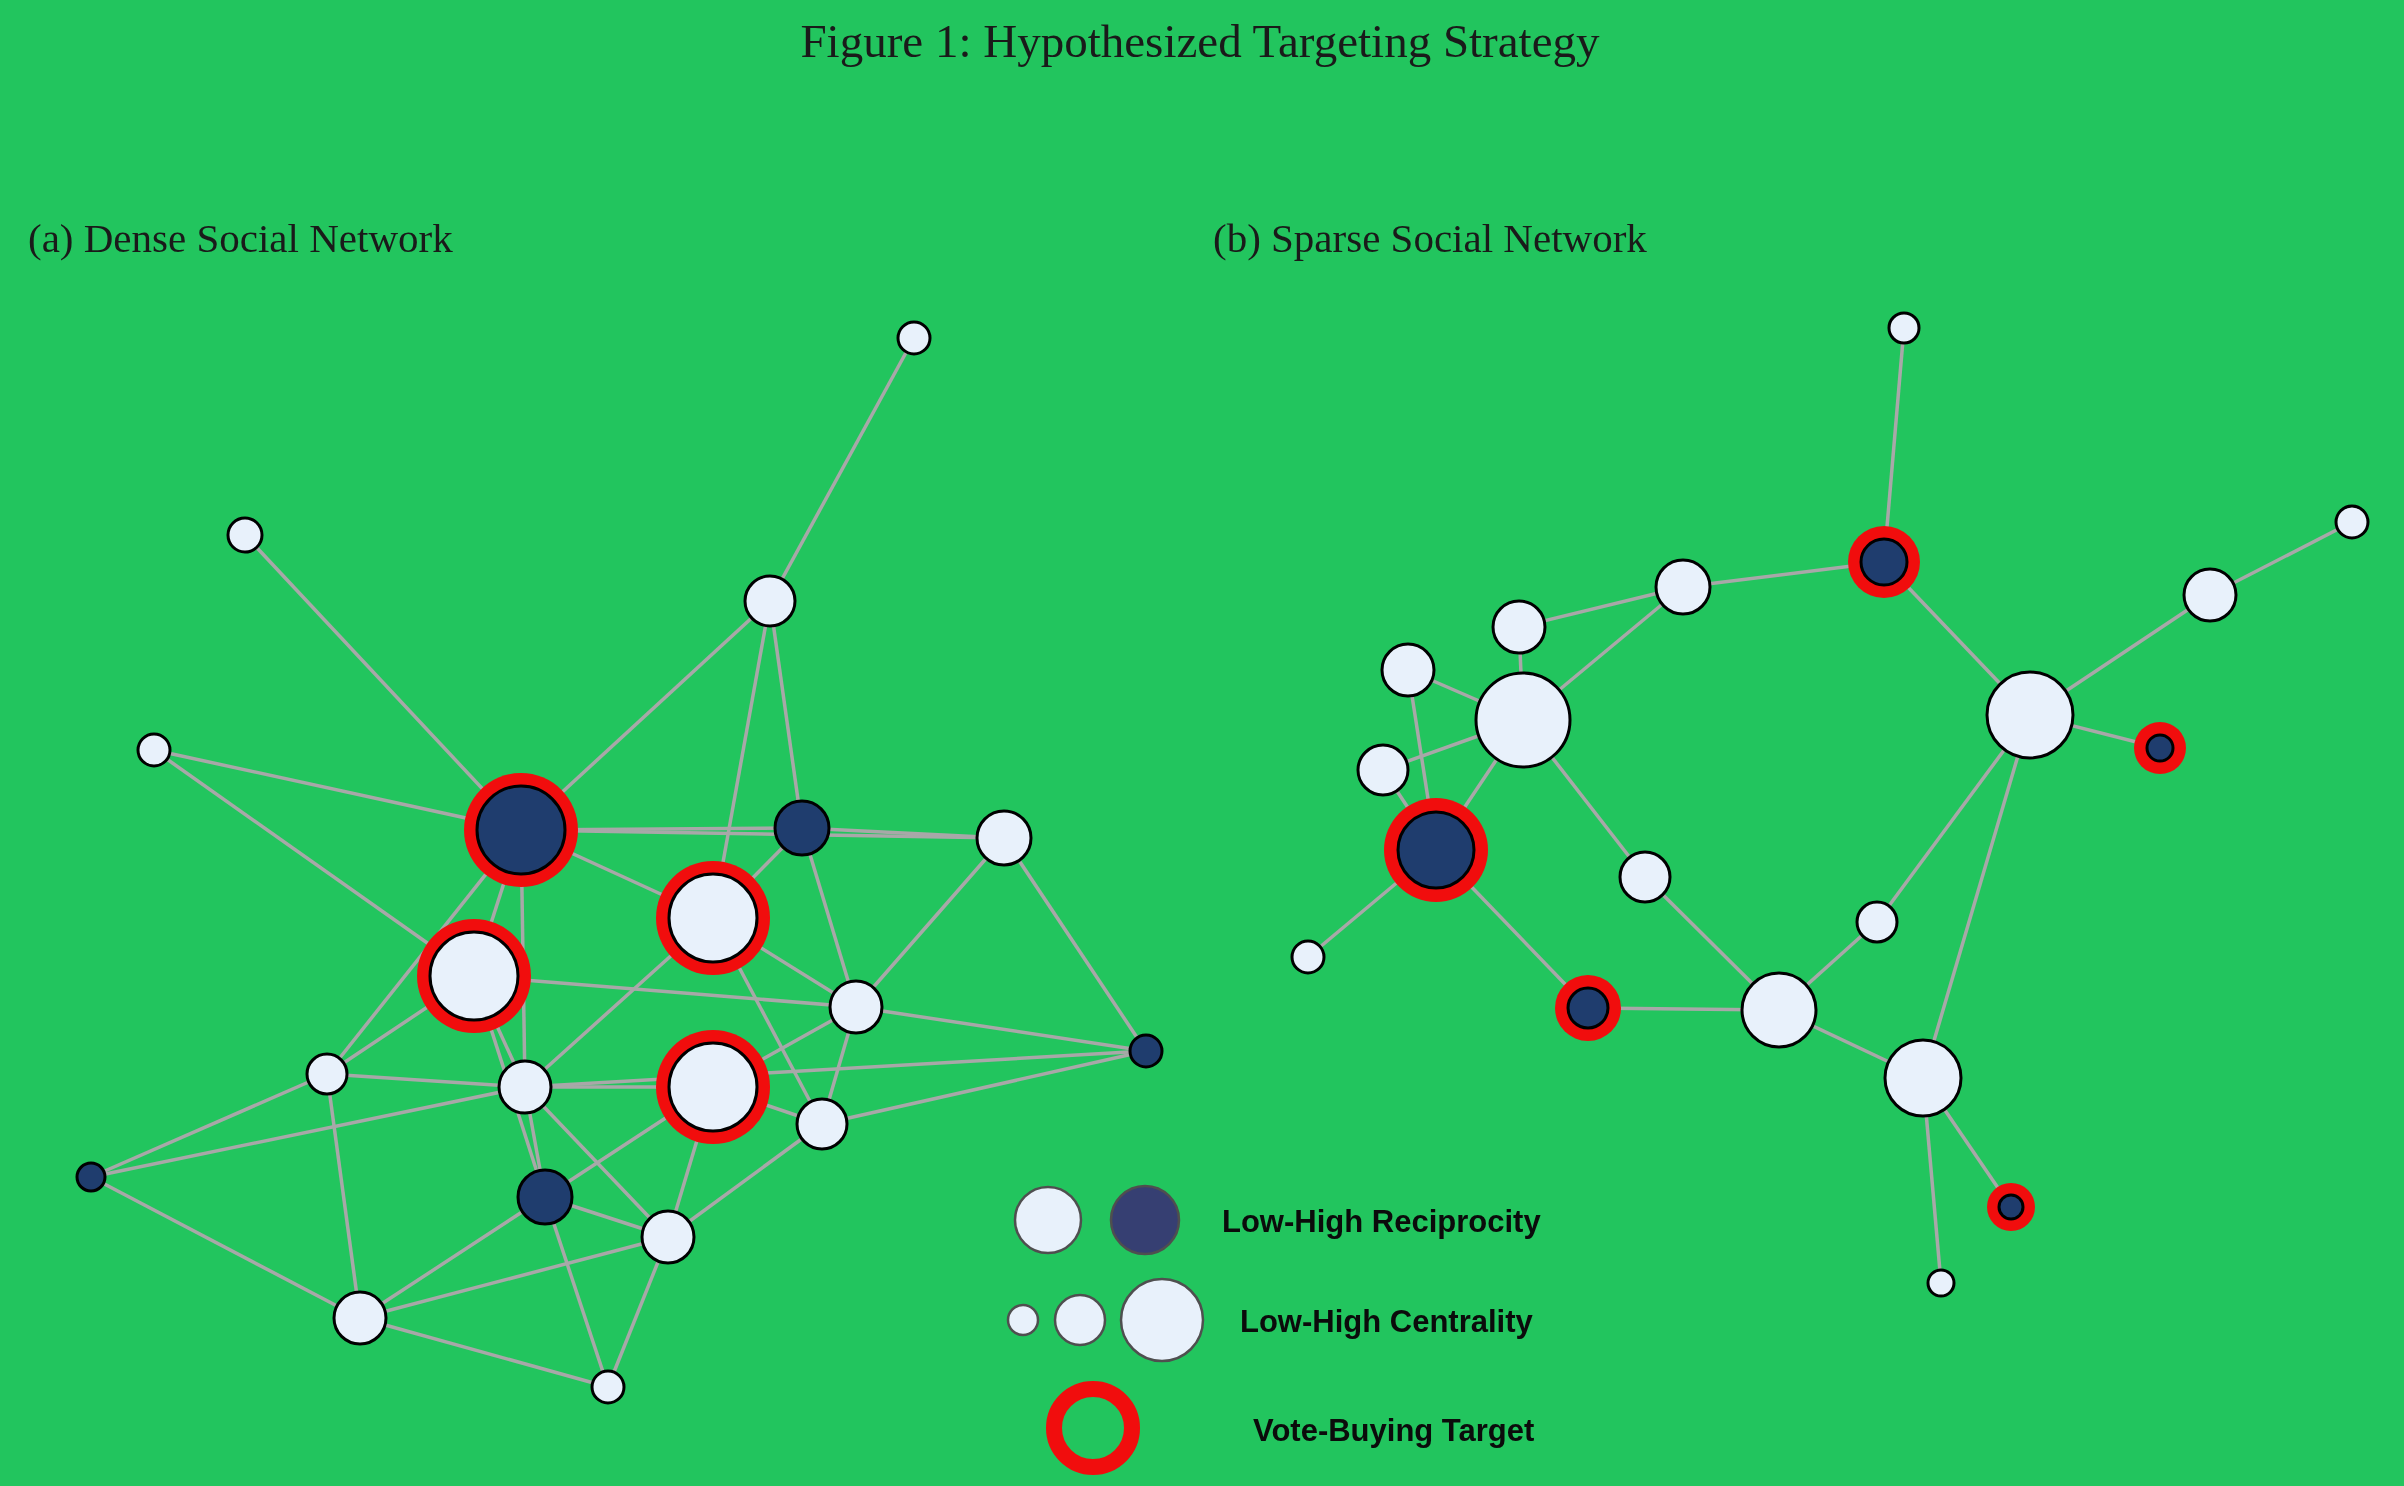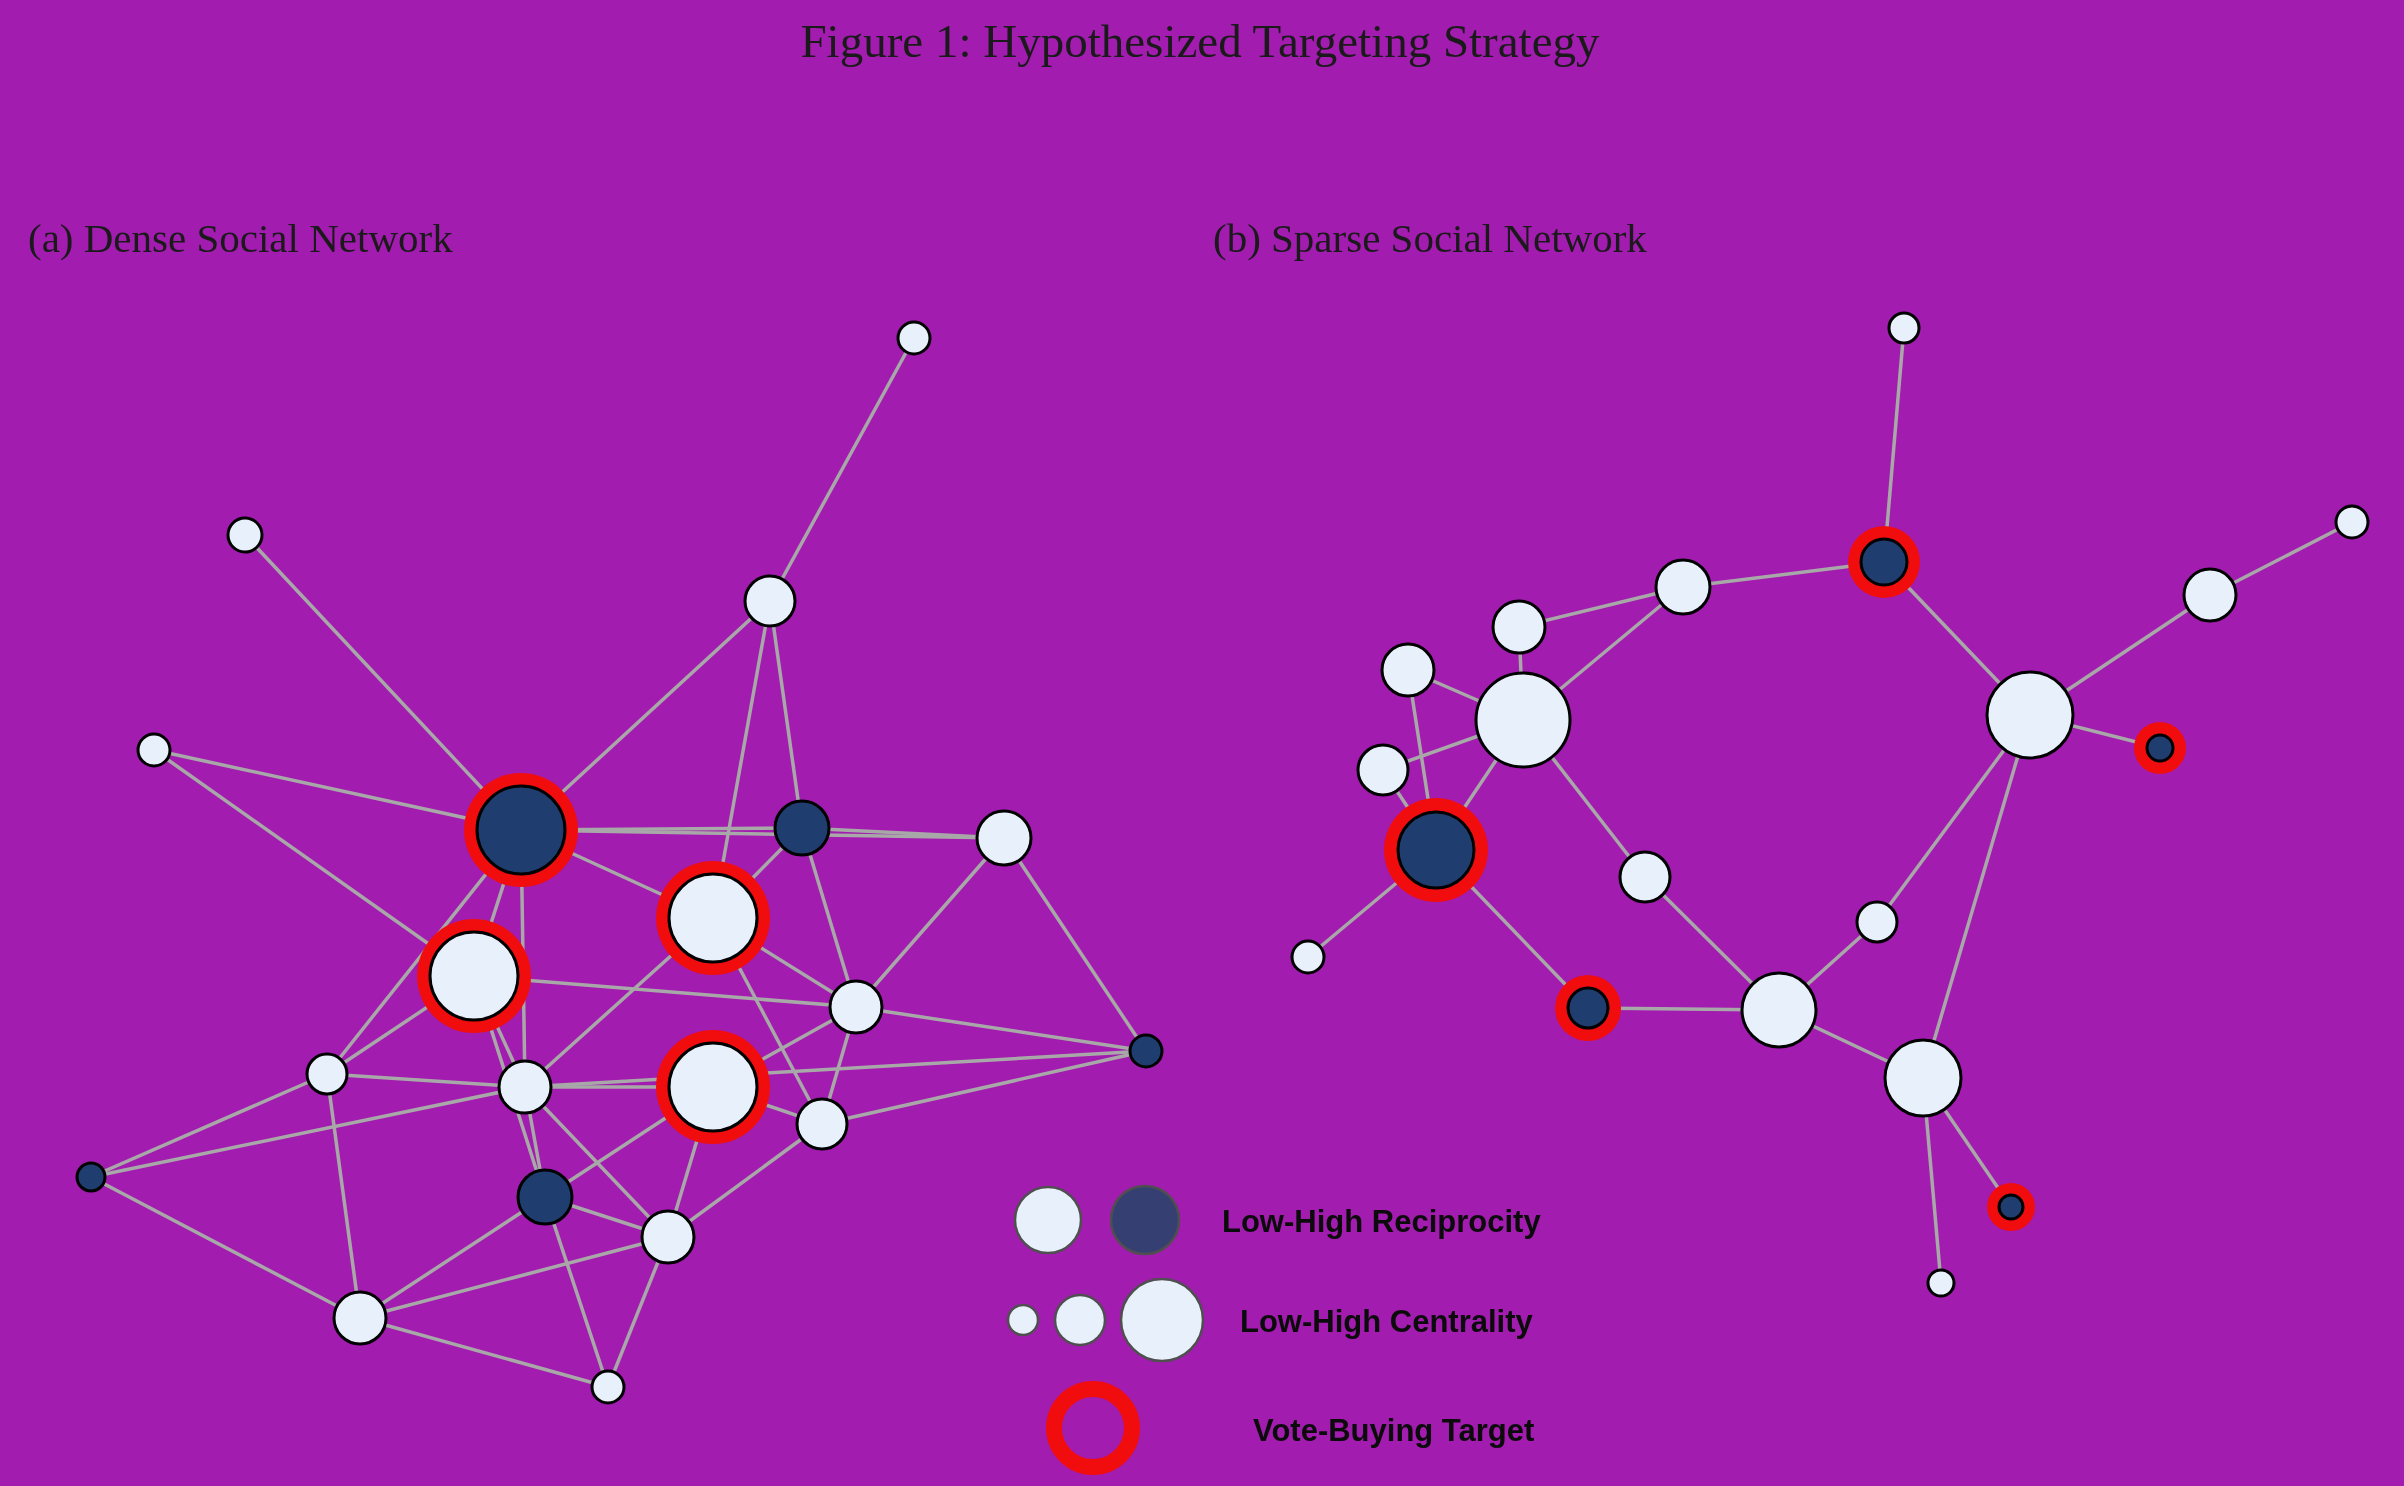--- a/index.html
+++ b/index.html
@@ -1,20 +1,20 @@
 <!DOCTYPE html>
 <html><head>
 <meta charset="utf-8">
 <style>
   html, body { margin: 0; padding: 0; background: #ffffff; }
   .figure-wrap {
     position: relative;
     width: 2404px;
     height: 1486px;
-    background: #a21caf;
+    background: #22c55e;
     overflow: hidden;
   }
   svg { display: block; }
   .title-text {
     font-family: "Liberation Serif", "DejaVu Serif", serif;
     font-size: 47px;
     fill: #1a1a1a;
   }
   .panel-text {
     font-family: "Liberation Serif", "DejaVu Serif", serif;

